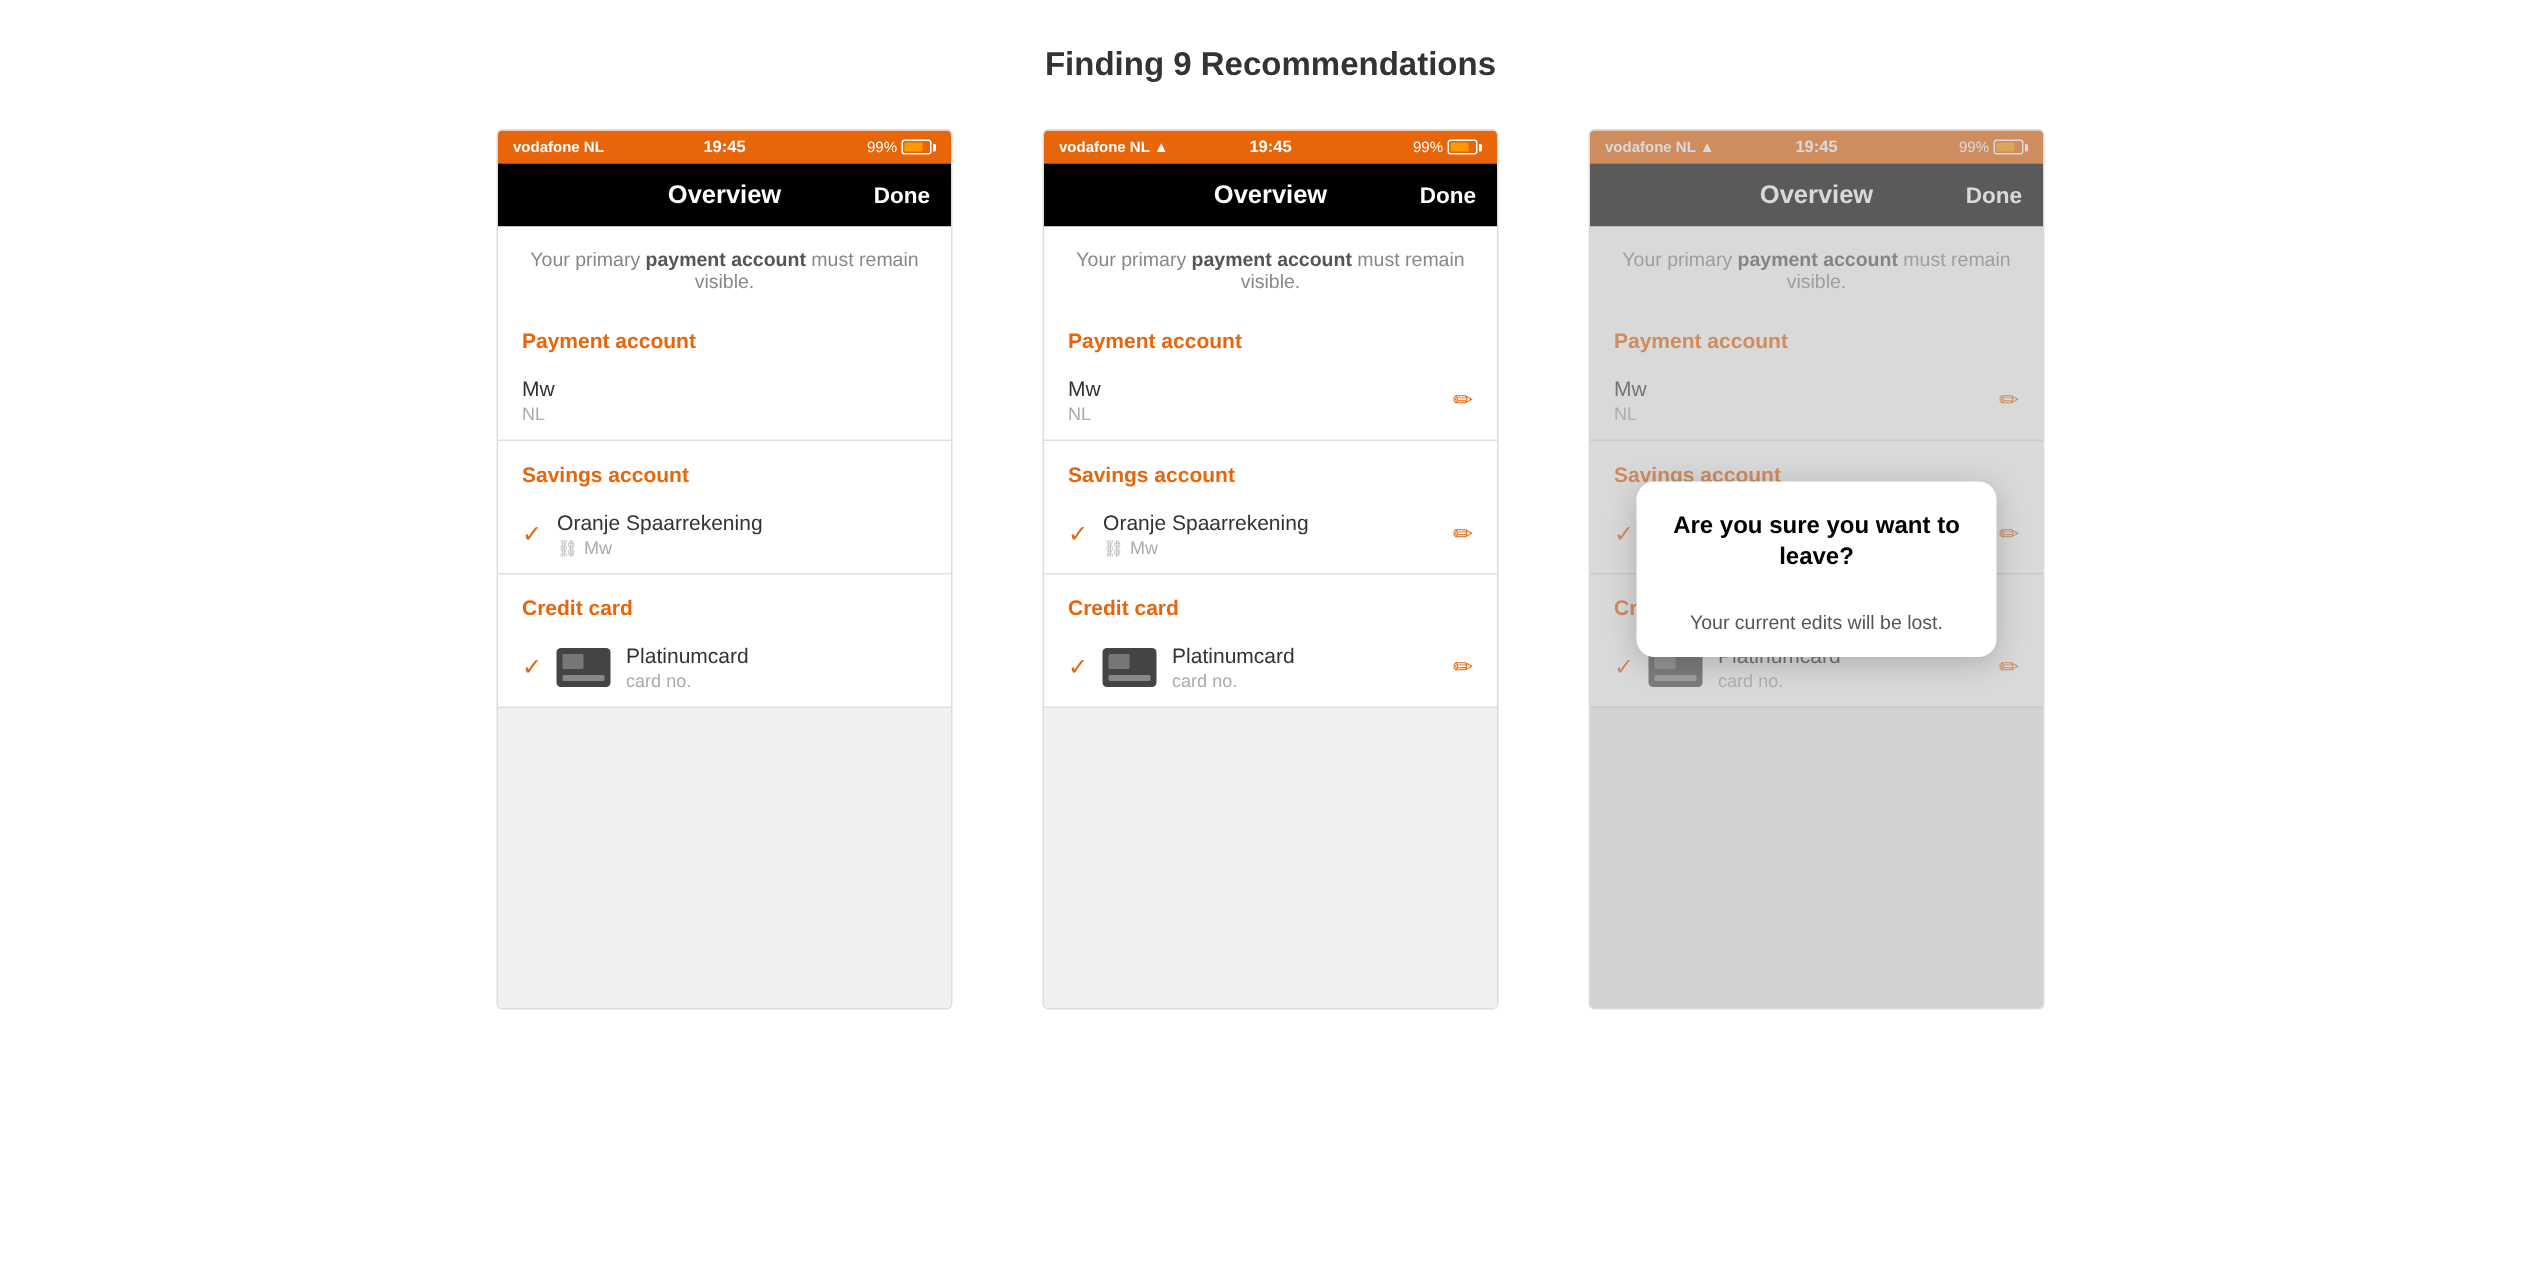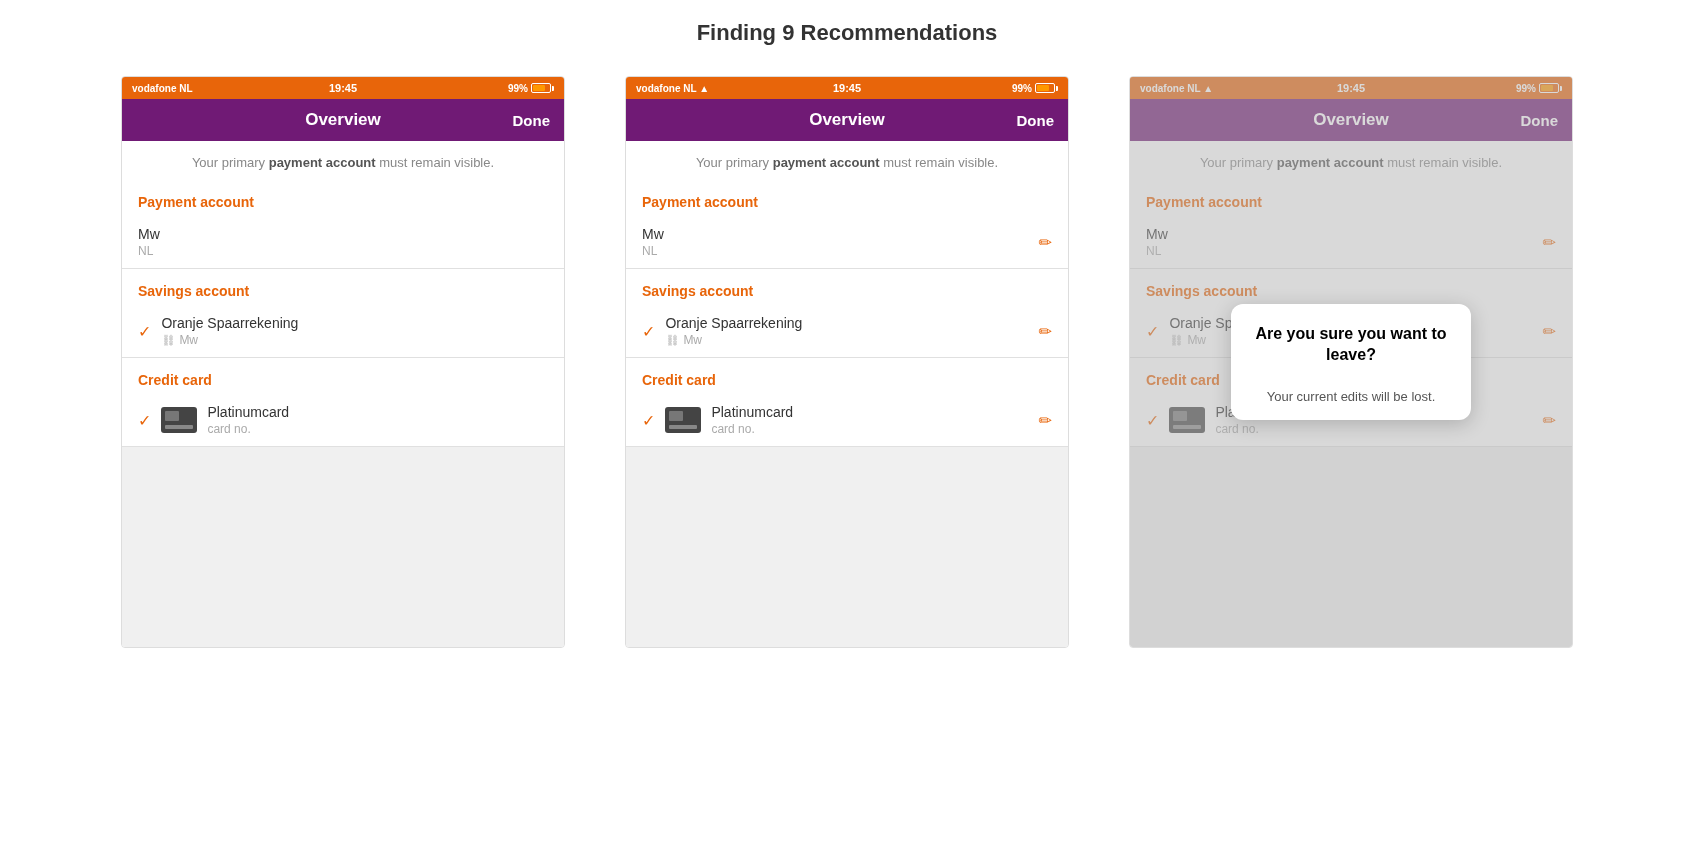--- a/index.html
+++ b/index.html
@@ -8,32 +8,32 @@
       font-family: -apple-system, BlinkMacSystemFont, 'Helvetica Neue', Arial, sans-serif;
       min-height: 854px;
       width: 1694px;
     }
 
     .page-title {
       text-align: center;
       font-size: 22px;
       font-weight: 700;
       color: #333;
-      padding: 20px 0 20px;
+      padding: 30px 0 20px;
     }
 
     .phones-container {
       display: flex;
       justify-content: center;
       gap: 60px;
       padding: 10px 40px;
     }
 
     .phone-frame {
-      width: 444px;
+      width: 304px;
       background: #fff;
       border: 1px solid #ddd;
       border-radius: 4px;
       overflow: hidden;
       flex-shrink: 0;
     }
 
     
     .status-bar {
       background: #e8650a;
@@ -62,21 +62,21 @@
       display: flex;
       justify-content: space-between;
       align-items: center;
     }
     .status-right {
       display: flex;
       align-items: center;
       gap: 3px;
       font-size: 10px;
       color: #fff;
-      font-weight: 700;
+      font-weight: 400;
       margin-left: 24px;
     }
     .battery-icon {
       display: inline-flex;
       align-items: center;
     }
     .battery-body {
       width: 20px;
       height: 10px;
       border: 1.5px solid #fff;
@@ -95,21 +95,21 @@
     .battery-tip {
       width: 2px;
       height: 5px;
       background: #fff;
       border-radius: 0 1px 1px 0;
       margin-left: 1px;
     }
 
     
     .nav-bar {
-      background: #701a75;
+      background: #000000;
       display: flex;
       align-items: center;
       justify-content: space-between;
       padding: 8px 14px;
       height: 42px;
     }
     .nav-bar .nav-title {
       color: #fff;
       font-size: 17px;
       font-weight: 600;

